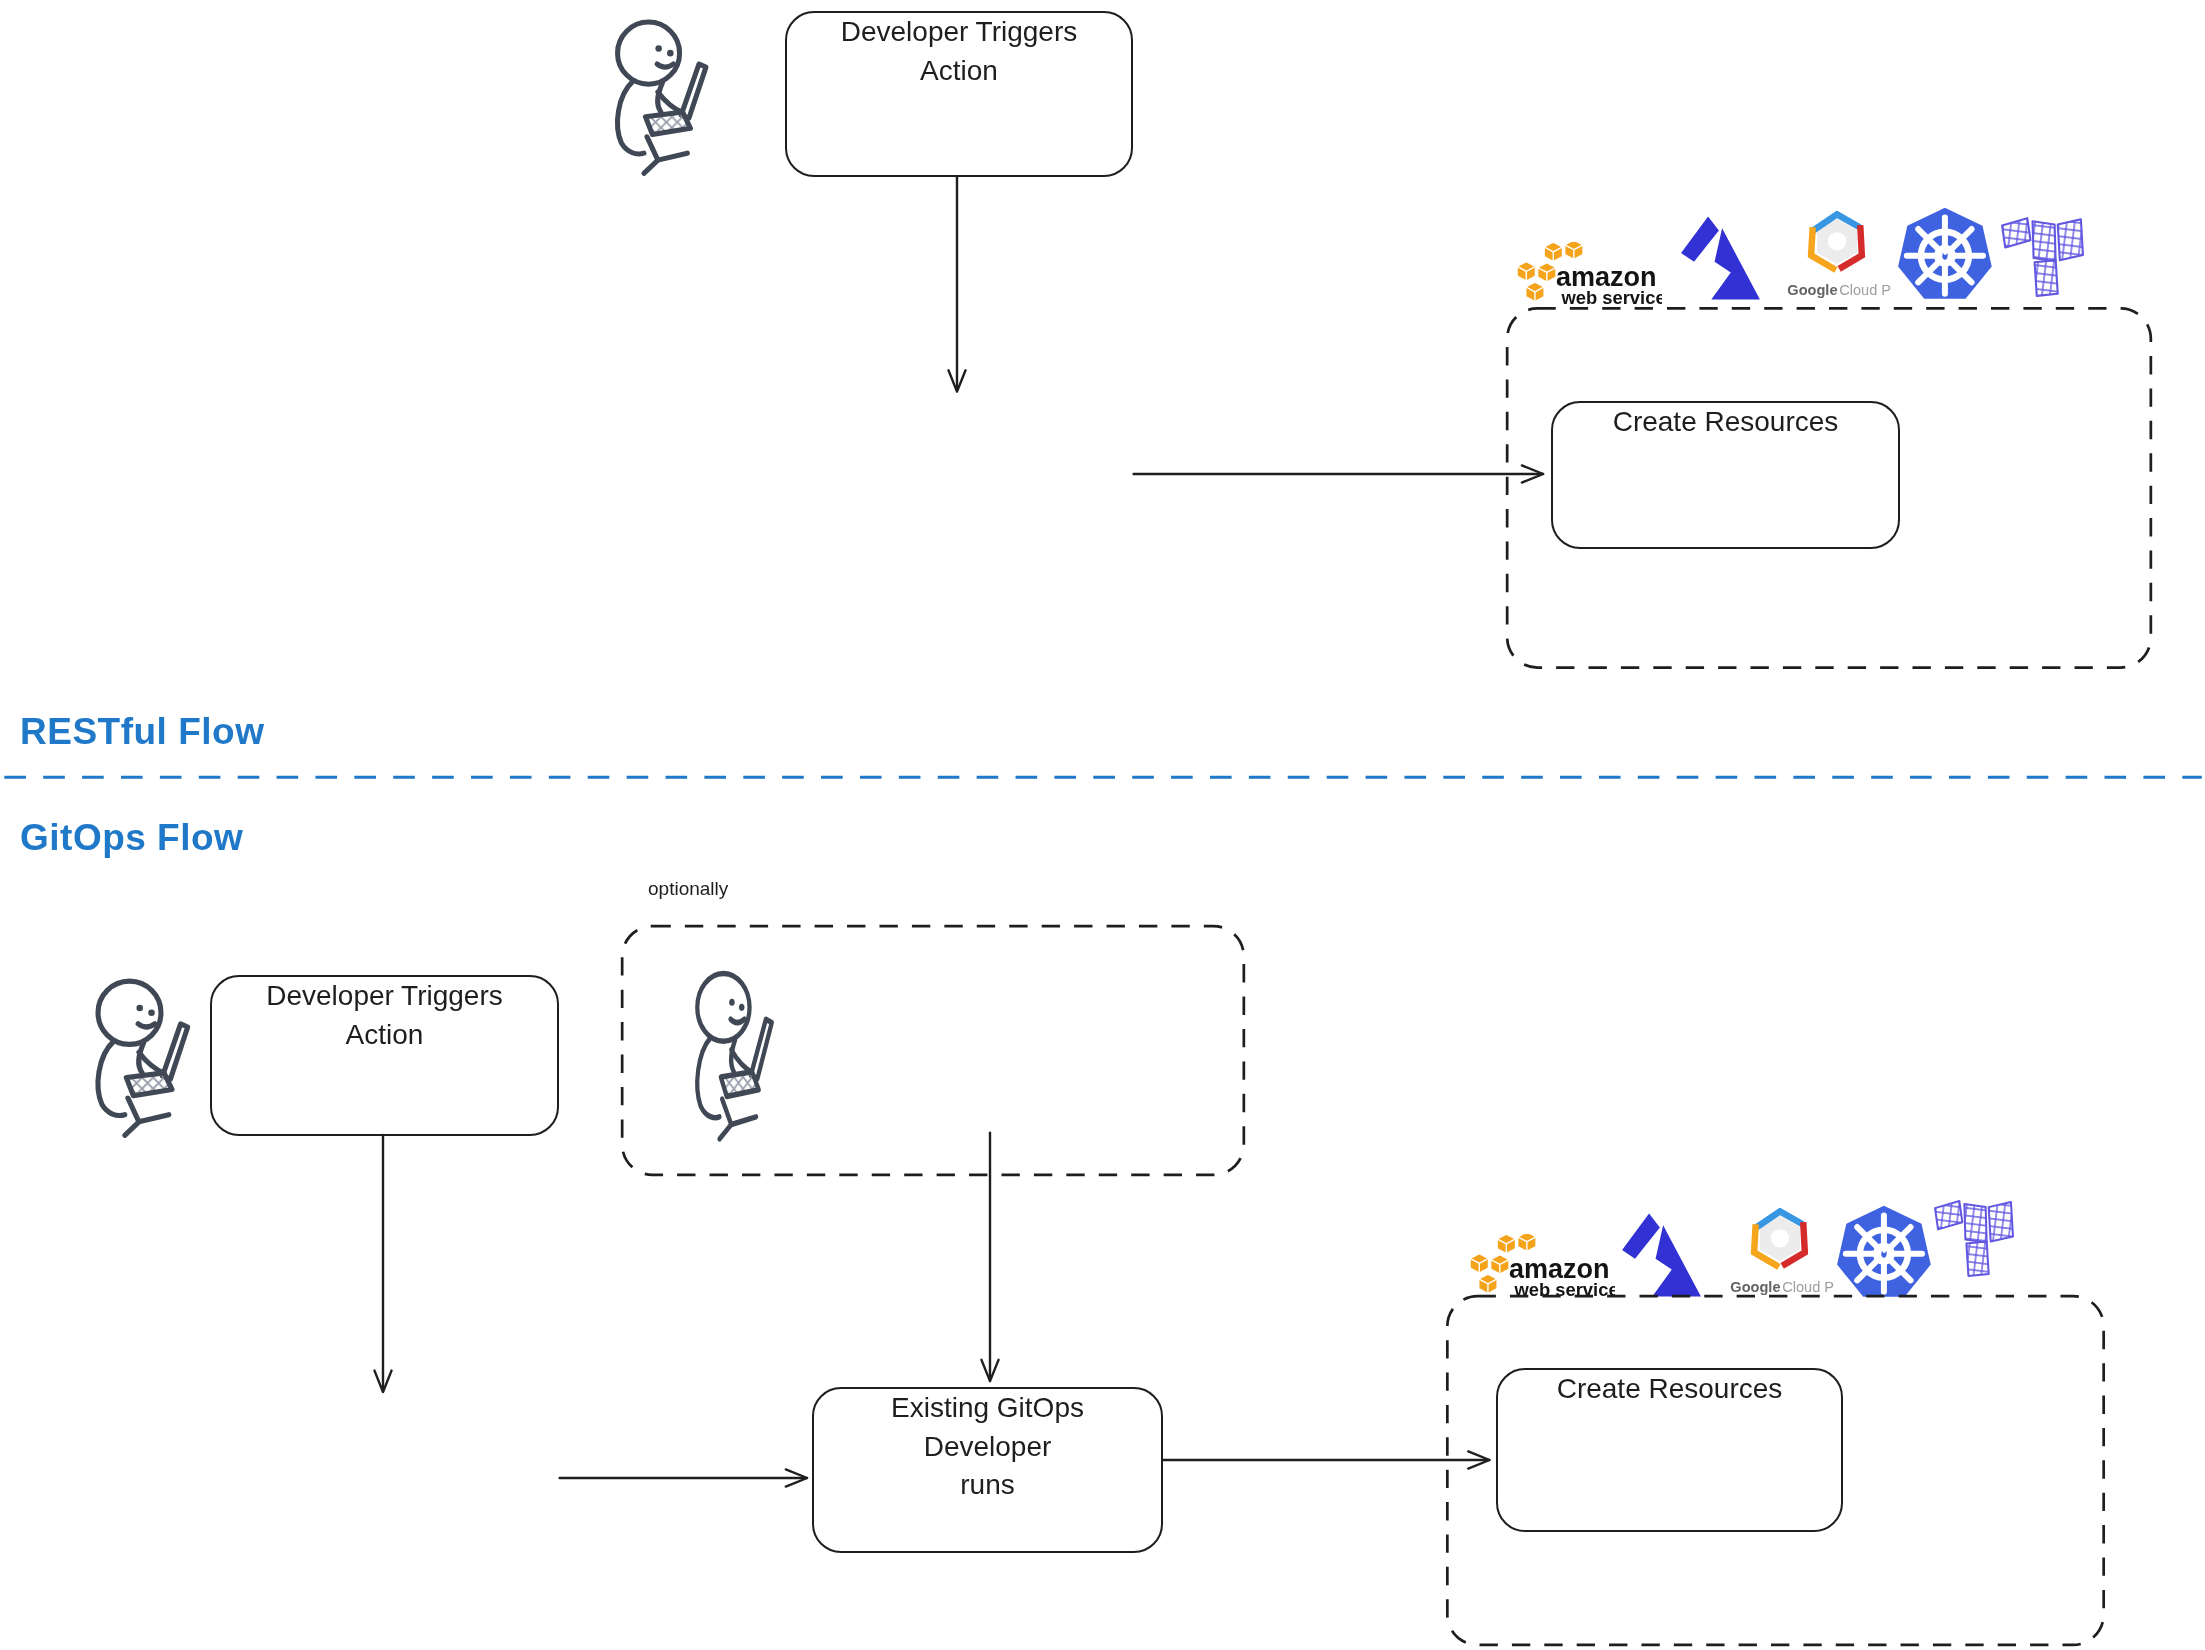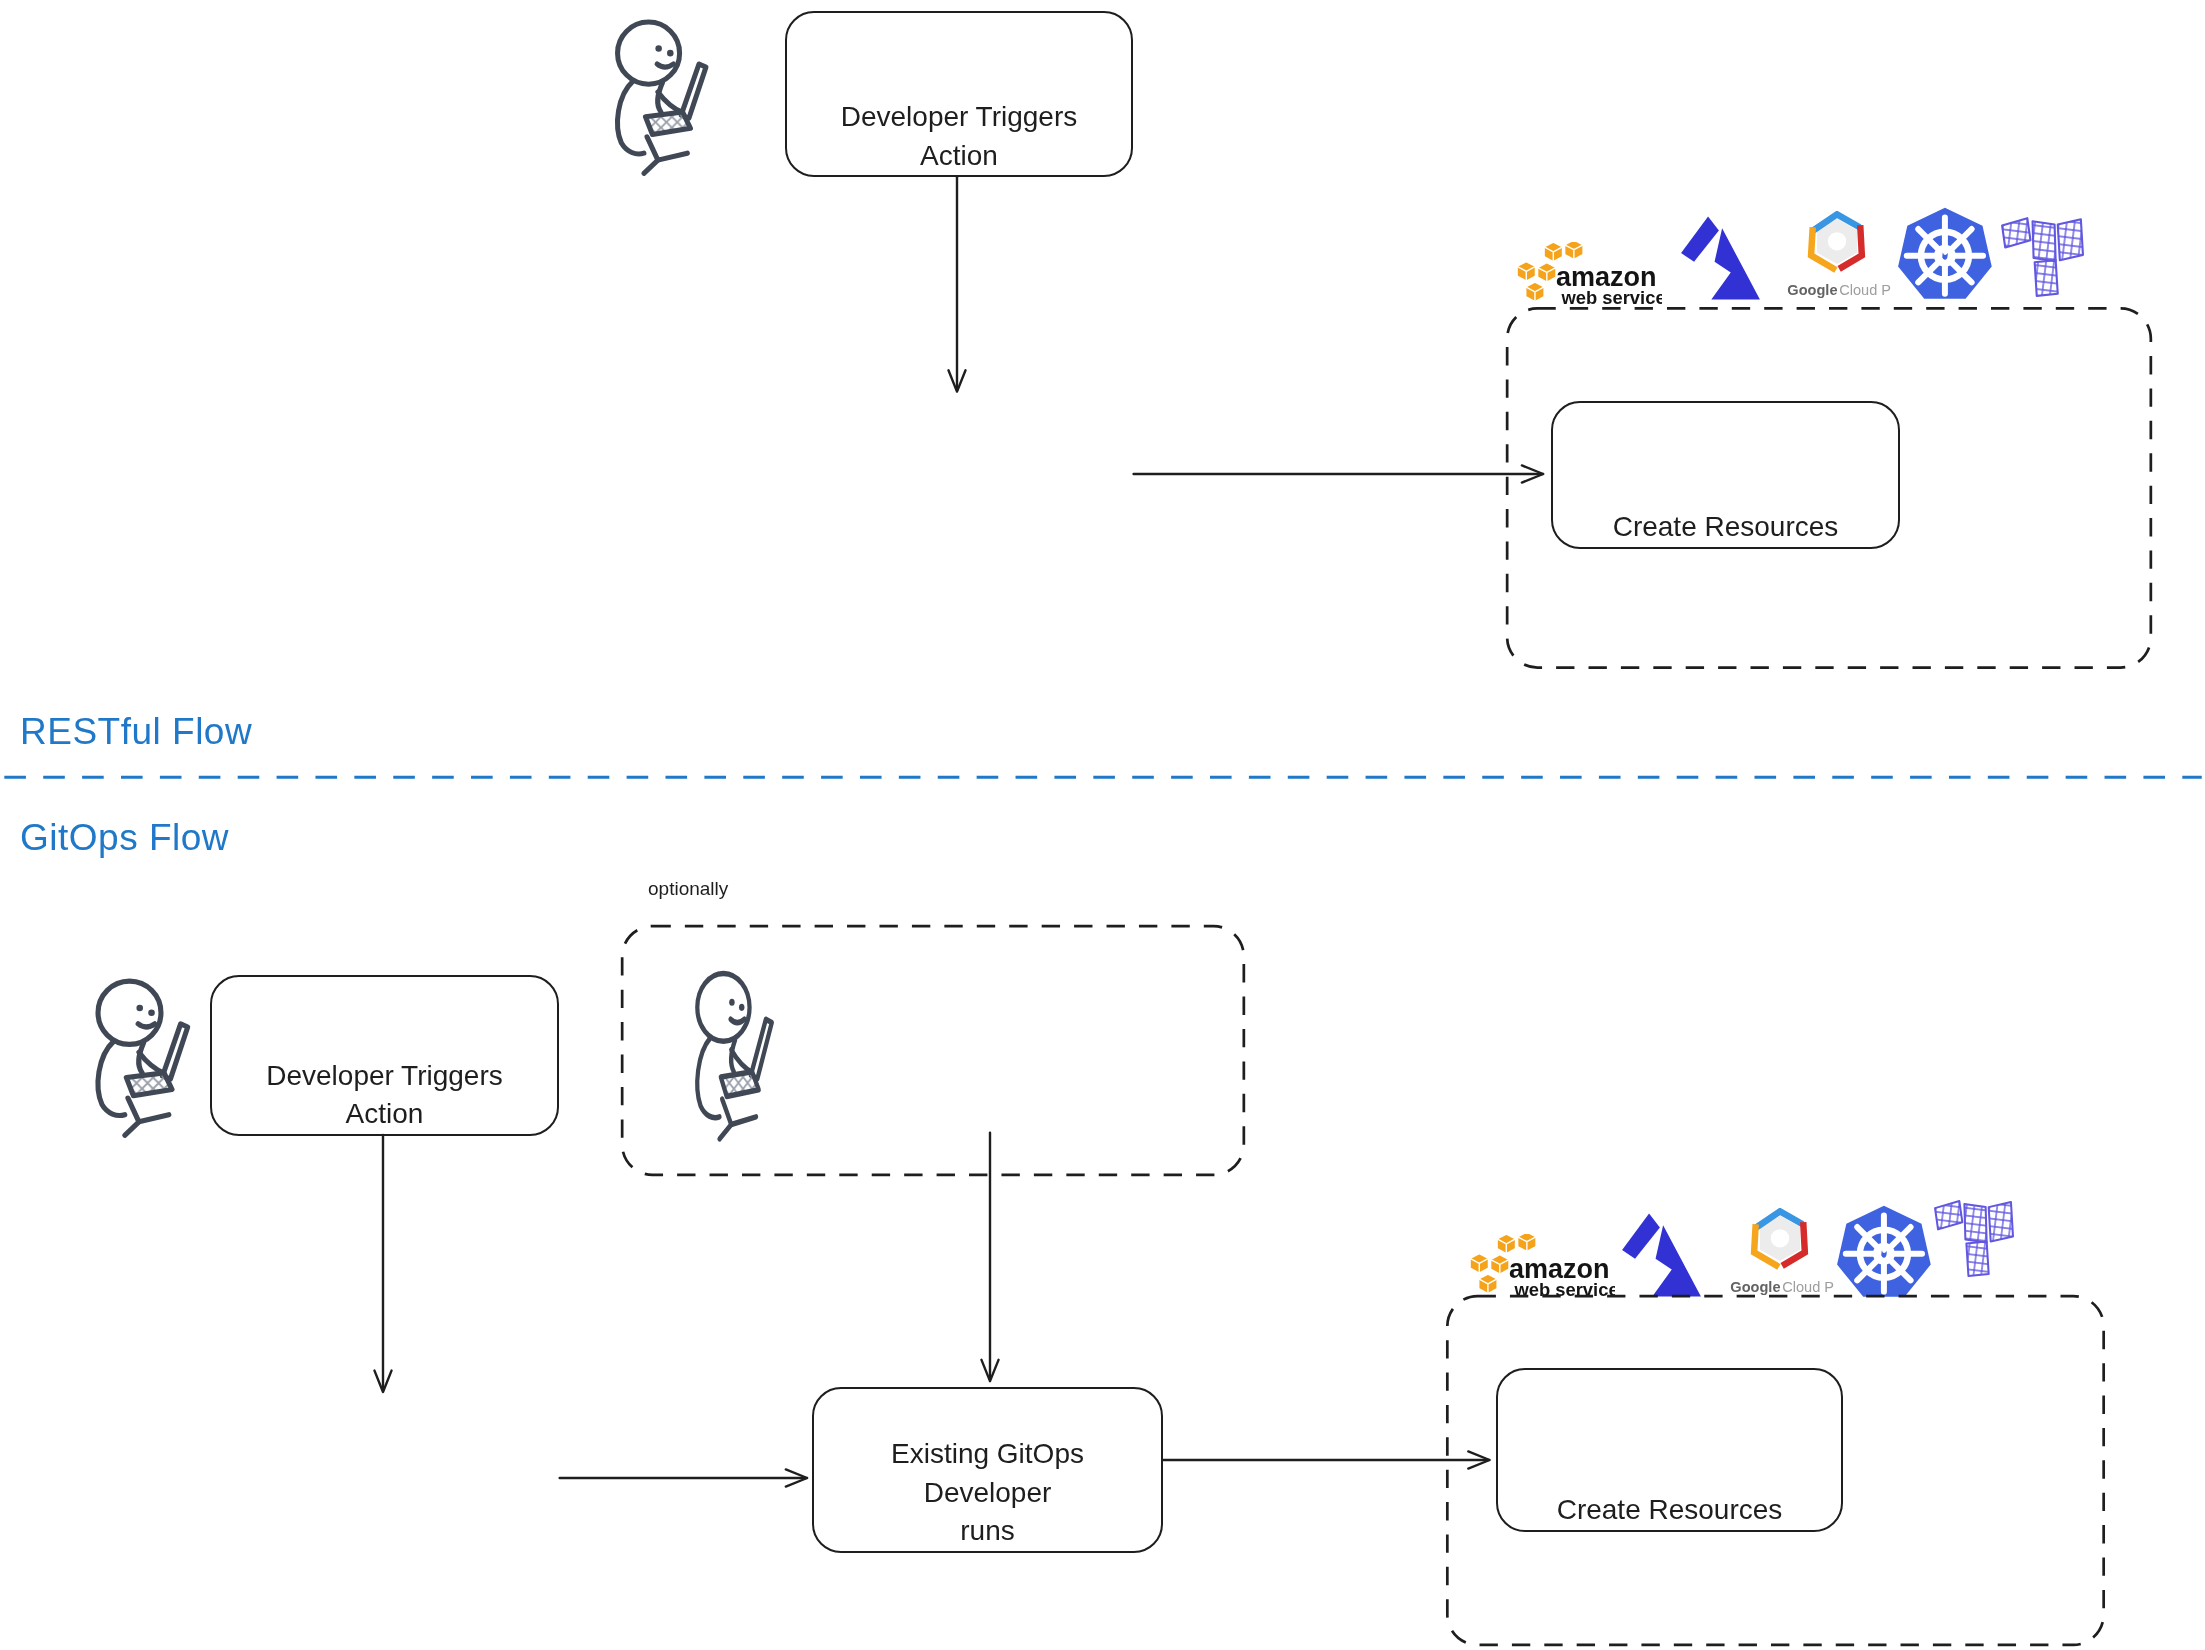--- a/index.html
+++ b/index.html
@@ -7,24 +7,24 @@
     --aws-orange:#f5a31b; --azure-blue:#3231d4;
     --gcp-blue:#3896e3; --gcp-red:#d62b2b; --gcp-yellow:#f6a61c; --gcp-gray:#ececec;
     --gcp-text-dark:#636363; --gcp-text-light:#9e9e9e;
     --k8s-blue:#3f63e0; --tf-purple:#6157e0;
   }
   html,body{margin:0;padding:0;background:#ffffff;}
   .canvas{position:relative;width:2205px;height:1651px;background:#fff;
           font-family:"Liberation Sans",sans-serif;overflow:hidden;}
   .abs{position:absolute;}
   .node{position:absolute;background:#fff;border:2.2px solid var(--ink);border-radius:29px;
-        display:flex;align-items:flex-end;justify-content:center;text-align:center;
+        display:flex;align-items:flex-start;justify-content:center;text-align:center;
         color:var(--ink);font-size:28px;line-height:1.38;}
   .node .lbl{white-space:pre-line;padding:0 12px;}
-  .flow-title{position:absolute;color:var(--blue);font-size:37px;font-weight:400;letter-spacing:0.5px;}
+  .flow-title{position:absolute;color:var(--blue);font-size:37px;font-weight:700;letter-spacing:0.5px;}
   .note{position:absolute;color:var(--ink);font-size:19px;}
   svg{display:block;}
   .aws-word{font-weight:700;fill:#141414;}
 </style>
 </head>
 <body>
 
 <div class="canvas">
 
   <svg width="0" height="0" style="position:absolute" aria-hidden="true">

